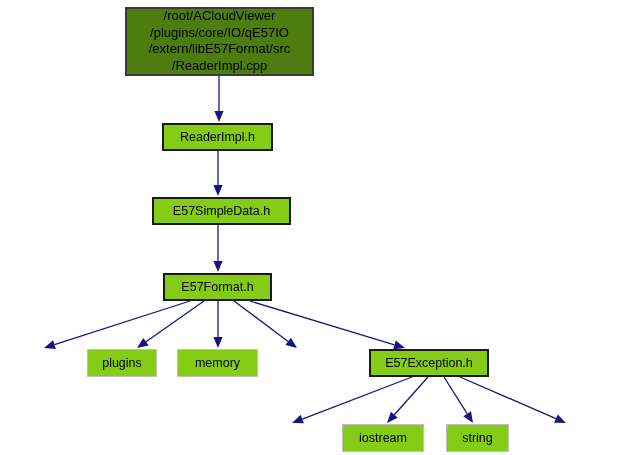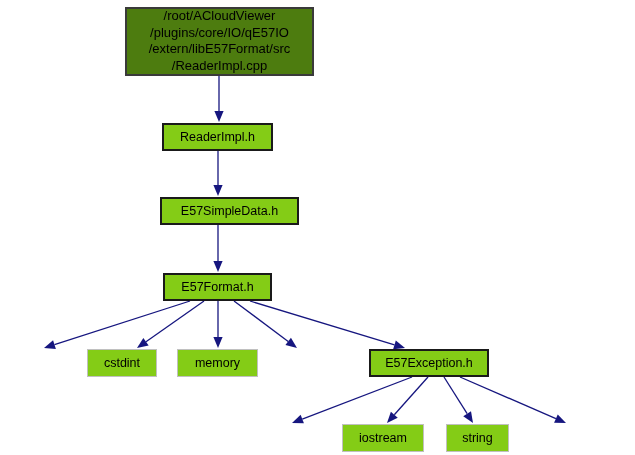--- a/index.html
+++ b/index.html
@@ -77,20 +77,20 @@
       <line x1="444" y1="377" x2="467.1336898428693" y2="413.6948183714478" stroke="#16167f" stroke-width="1.3"></line>
       <polygon points="473,423 463.2424320709293,416.1480026189752 471.02494761480926,411.2416341239204" fill="#16167f"></polygon>
       <line x1="460" y1="377" x2="555.9092048779431" y2="418.62097570174893" stroke="#16167f" stroke-width="1.3"></line>
       <polygon points="566,423 554.0779765350381,422.8407627527909 557.7404332208481,414.40118865070696" fill="#16167f"></polygon>
     </svg>
 <div class="node root" style="left: 125px; top: 7px; width: 189px; height: 69px;">/root/ACloudViewer
 /plugins/core/IO/qE57IO
 /extern/libE57Format/src
 /ReaderImpl.cpp</div>
     <div class="node strong" style="left: 162px; top: 123px; width: 111px; height: 28px;">ReaderImpl.h</div>
-    <div class="node strong" style="left: 160px; top: 197px; width: 139px; height: 28px;">E57SimpleData.h</div>
+    <div class="node strong" style="left: 152px; top: 197px; width: 139px; height: 28px;">E57SimpleData.h</div>
     <div class="node strong" style="left: 163px; top: 273px; width: 109px; height: 28px;">E57Format.h</div>
-    <div class="node" style="left: 87px; top: 349px; width: 70px; height: 28px;">cstdint</div>
+    <div class="node" style="left: 87px; top: 349px; width: 70px; height: 28px;">plugins</div>
     <div class="node" style="left: 177px; top: 349px; width: 81px; height: 28px;">memory</div>
     <div class="node strong" style="left: 369px; top: 349px; width: 120px; height: 28px;">E57Exception.h</div>
     <div class="node" style="left: 342px; top: 424px; width: 82px; height: 28px;">iostream</div>
     <div class="node" style="left: 446px; top: 424px; width: 63px; height: 28px;">string</div>
   </div>
 
 </body></html>

